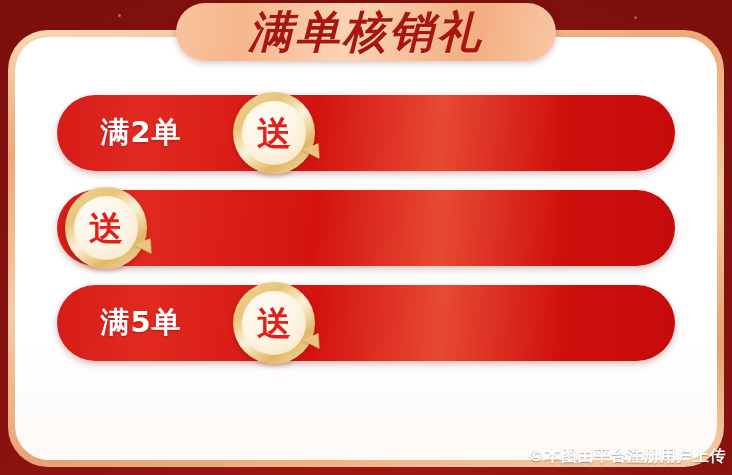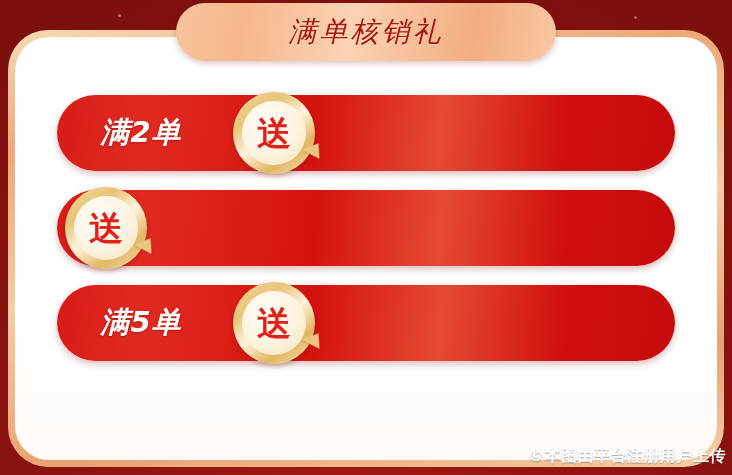--- a/index.html
+++ b/index.html
@@ -56,22 +56,22 @@
     height: 58px;
     border-radius: 29px;
     background: linear-gradient(100deg,#f7c49e 0%, #f6b68c 18%, #fbd3b4 46%, #f3ad80 78%, #f8c8a4 100%);
     box-shadow: 0 2px 6px rgba(90, 10, 8, 0.25);
     display: flex;
     align-items: center;
     justify-content: center;
     z-index: 5;
   }
   #title-text {
-    font-size: 28px;
-    font-weight: normal;
+    font-size: 44px;
+    font-weight: bold;
     color: #a8160f;
     letter-spacing: 3px;
     font-style: italic;
     text-shadow: 0 1px 0 rgba(255,235,215,0.55);
     font-family: "DejaVu Sans", "Liberation Sans", sans-serif;
   }
 
   
   #rows {
     position: absolute;
@@ -89,21 +89,20 @@
     box-shadow: 0 3px 7px rgba(120, 15, 10, 0.28);
     display: flex;
     align-items: center;
   }
   .row-threshold {
     width: 168px;
     text-align: center;
     font-size: 29px;
     font-weight: bold;
     color: #ffffff;
-    font-style: italic;
     letter-spacing: 1px;
     text-shadow: 0 1px 2px rgba(110,10,8,0.45);
     font-family: "DejaVu Sans", "Liberation Sans", sans-serif;
   }
 
   
   .badge-wrap {
     position: relative;
     width: 96px;
     height: 76px;

